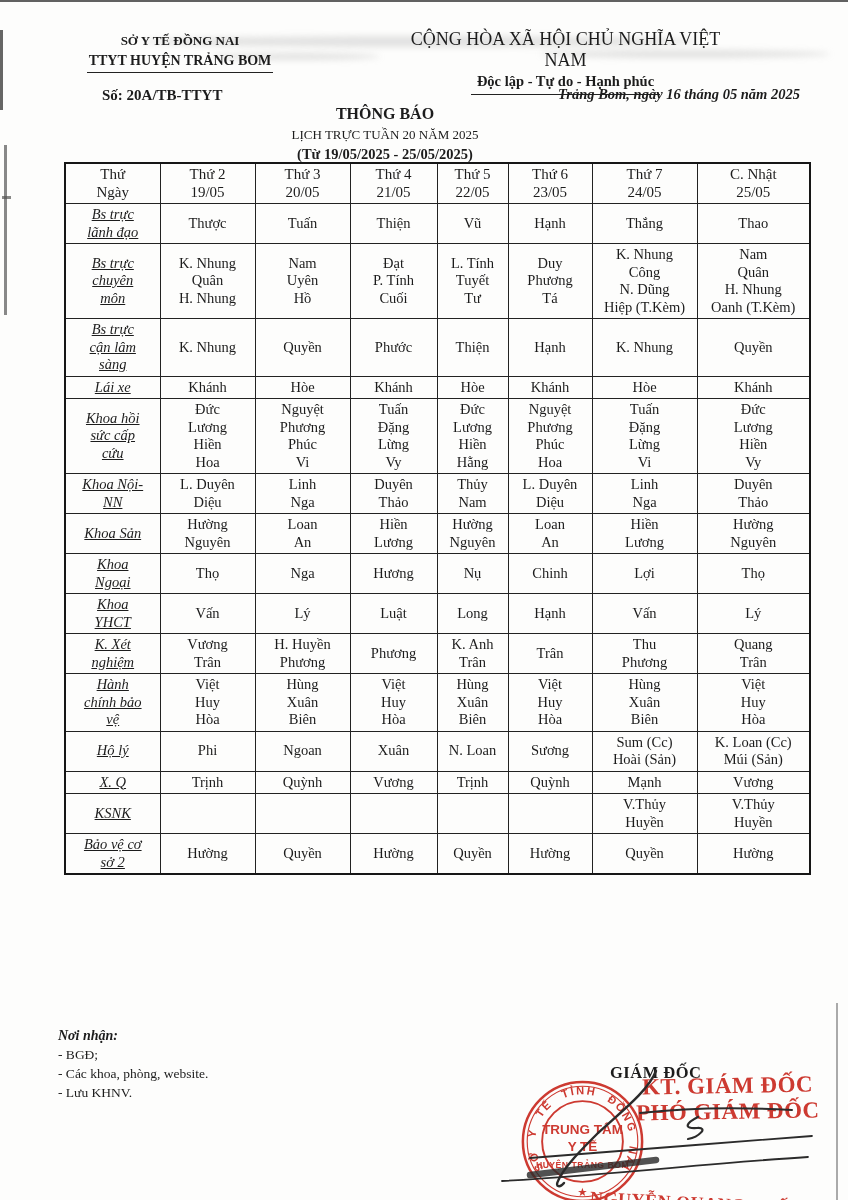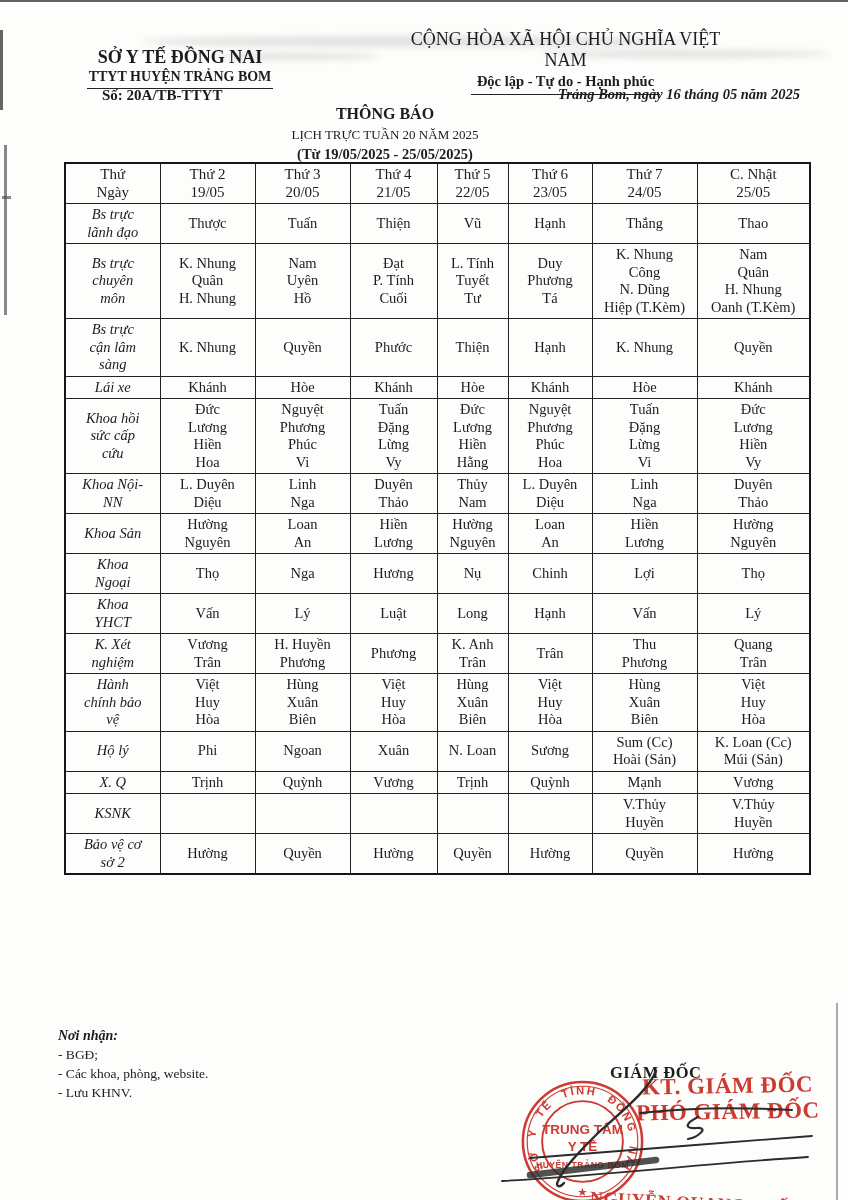--- a/index.html
+++ b/index.html
@@ -12,42 +12,42 @@
   .abs{position:absolute;}
   
   .scan-topline{left:0;top:0;width:848px;height:2px;background:#3a3a3a;opacity:.8;}
   .smudge{background:rgba(165,165,165,.30);border-radius:50%;filter:blur(3px);}
   .edge-left{left:4px;top:145px;width:3px;height:170px;background:#4a4a4a;opacity:.65;}
   .edge-left2{left:0px;top:30px;width:3px;height:80px;background:#333;opacity:.75;}
   .edge-tick{left:2px;top:196px;width:9px;height:3px;background:#555;opacity:.7;}
   .edge-right{left:836px;top:1003px;width:2px;height:197px;background:#666;opacity:.55;}
   
   .org-block{left:55px;top:31px;width:250px;text-align:center;line-height:20px;}
-  .org1{font-weight:bold;font-size:18px;margin-top:16px;}
+  .org1{font-weight:bold;font-size:13px;}
   .org2{font-weight:bold;font-size:14px;}
   .org2 span{display:inline-block;border-bottom:1.5px solid #222;padding:0 2px 1px 2px;}
   .nat-block{left:393px;top:29px;width:345px;text-align:center;line-height:21px;}
   .nat1{font-weight:normal;font-size:18px;}
   .nat2{font-weight:bold;font-size:14.5px;text-align:center;}
   .nat2 span{display:inline-block;border-bottom:1.5px solid #222;padding:0 6px 2px 6px;}
   .doc-number{left:102px;top:87px;font-weight:bold;font-size:15px;}
   .place-date{right:48px;top:86px;font-weight:bold;font-style:italic;font-size:14.5px;}
   .title-block{left:0;top:104px;width:770px;text-align:center;}
   .title1{font-weight:bold;font-size:16px;line-height:20px;}
   .title2{font-weight:normal;font-size:13px;line-height:22px;}
   .title3{font-weight:600;font-size:14.5px;line-height:17px;}
   
   table.sched{
     left:64px;top:162px;width:746px;position:absolute;
     border-collapse:collapse;table-layout:fixed;
     text-align:center;font-size:14.5px;line-height:17.5px;
   }
   table.sched td{border:1.5px solid #222;padding:2px 1px;vertical-align:middle;overflow:hidden;}
   table.sched{border:2px solid #161616;}
-  td.lbl{font-style:italic;}
+  td.lbl{font-style:italic;text-decoration:underline;}
   td.hd{font-size:15px;}
   
   .recipients{left:58px;top:1026px;font-size:13.5px;line-height:19px;}
   .recipients .rt{font-weight:bold;font-style:italic;font-size:14px;}
   .sign-zone{left:470px;top:1020px;width:378px;height:180px;margin-top:35px;}
   .director{left:140px;top:8px;font-weight:bold;font-size:16.5px;letter-spacing:.5px;}
   .ktline{color:var(--stamp-red);font-weight:bold;font-size:23px;letter-spacing:.5px;
           font-family:"Liberation Serif","DejaVu Serif",serif;white-space:nowrap;}
   .kt1{left:172px;top:18px;transform:rotate(-1deg);}
   .kt2{left:166px;top:44px;transform:rotate(-1deg);}

